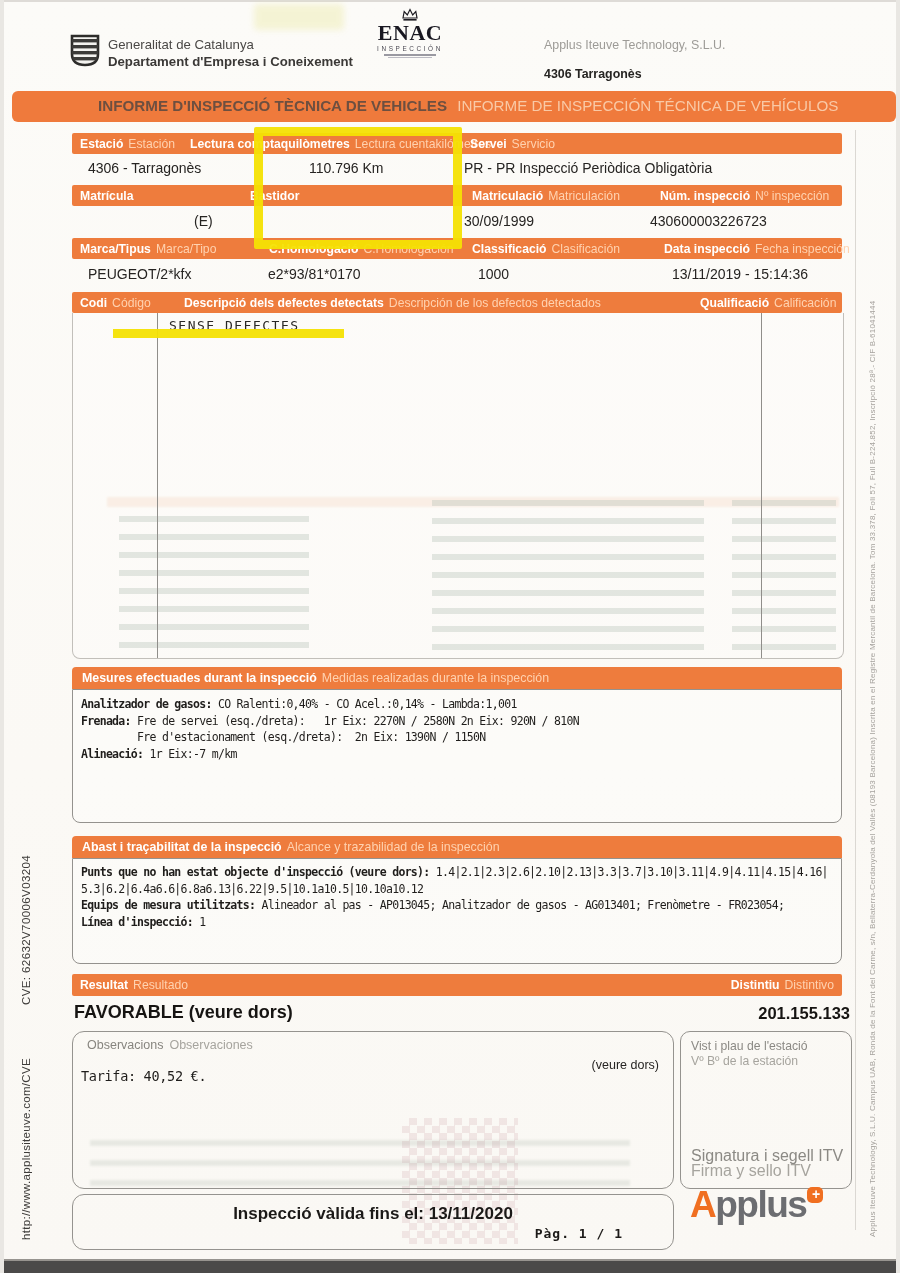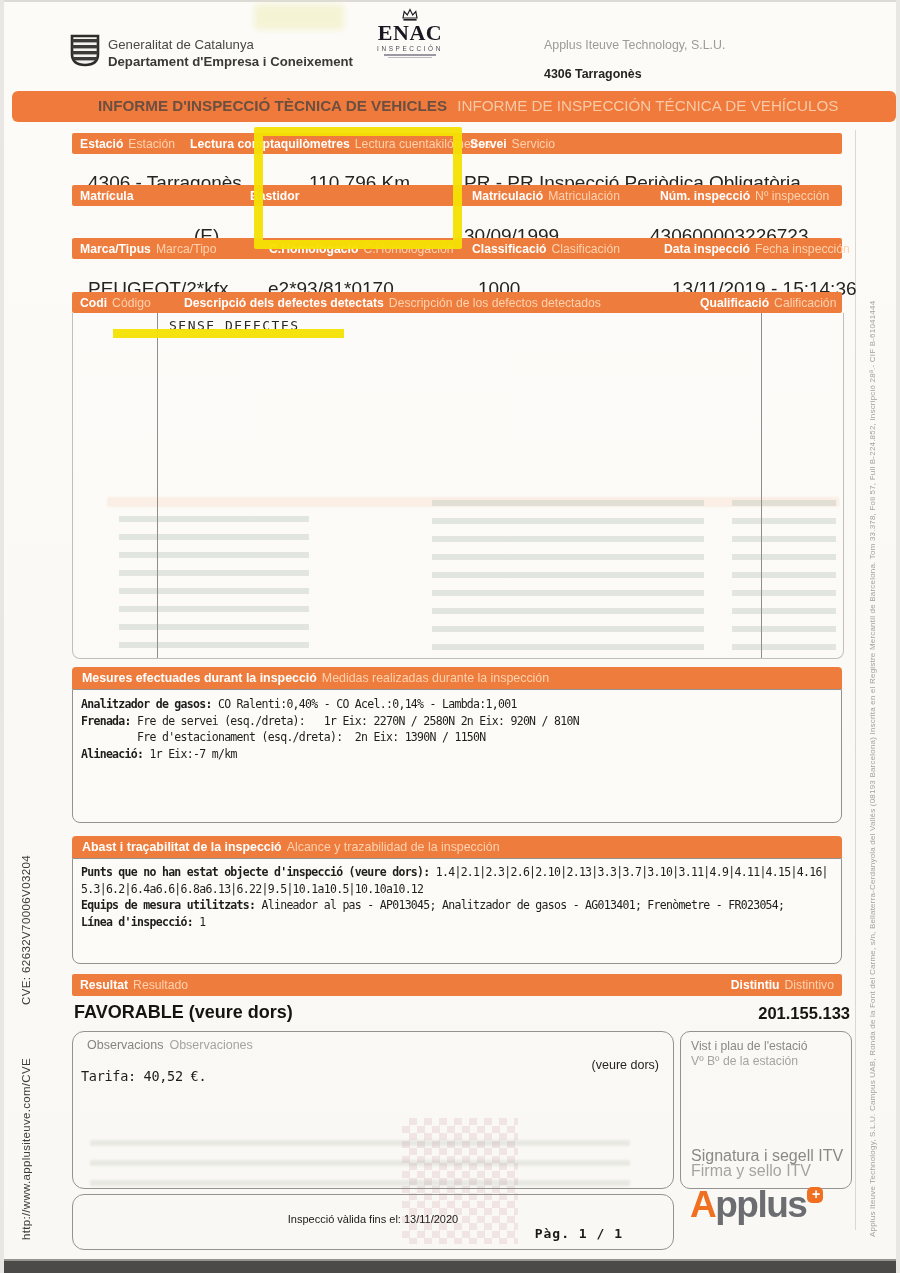--- a/index.html
+++ b/index.html
@@ -25,21 +25,21 @@
   
   .titlebar{left:8px;top:91px;width:884px;height:31px;background:#ef7a3c;border-radius:6px;}
   .titlebar .inner{position:absolute;left:86px;top:6px;font-size:15.2px;white-space:nowrap;}
   .titlebar .ca{font-weight:bold;color:#6d4f40;}
   .titlebar .es{color:#f9c9a6;margin-left:6px;}
   
   .obar{left:68px;width:770px;height:21px;background:#ee7c3d;border-radius:2px;}
   .obar .lab{position:absolute;top:3.5px;font-size:12.2px;white-space:nowrap;}
   .obar .ca{font-weight:bold;color:#ffffff;}
   .obar .es{color:#ffd2b0;margin-left:5px;}
-  .vrow .val{position:absolute;top:18px;font-size:19px;color:#262422;white-space:nowrap;}
+  .vrow .val{position:absolute;top:6px;font-size:14px;color:#262422;white-space:nowrap;}
   .vrow{left:68px;width:770px;height:28px;}
   
   .defects-body{left:68px;top:313px;width:770px;height:345px;border:1.2px solid #c2bfba;border-top:none;border-radius:0 0 8px 8px;background:rgba(255,255,255,.25);}
   .dcol{position:absolute;top:0;bottom:0;width:1px;background:#908e8a;}
   .sense{left:165px;top:318px;font-size:13px;letter-spacing:1.5px;color:#2a2826;}
   
   .hl-rect{left:250px;top:127px;width:190px;height:104px;border:9px solid #f4e103;opacity:.95;border-radius:2px;z-index:30;}
   .hl-line{left:109px;top:329px;width:231px;height:9px;background:#f4e103;opacity:.95;z-index:30;}
   
   .sect-bar{left:68px;width:770px;height:22px;background:#ee7c3d;border-radius:4px 4px 0 0;}
@@ -57,21 +57,21 @@
   .obs-lab .ca{color:#87857f;}
   .obs-lab .es{color:#a6a49e;margin-left:6px;}
   .veure{position:absolute;right:14px;top:26px;font-size:12.5px;color:#262422;}
   .tarifa{position:absolute;left:8px;top:36px;font-size:13.5px;letter-spacing:-.3px;color:#1f1d1b;}
   .vist-box{left:676px;top:1031px;width:170px;height:156px;border:1.5px solid #95938f;border-radius:10px;}
   .vist-box .t{position:absolute;left:10px;top:7px;font-size:12.2px;line-height:15px;color:#8b8984;}
   .vist-box .t .es2{color:#a6a49e;}
   .vist-box .s{position:absolute;left:10px;top:116px;font-size:16px;line-height:15px;color:#8b8984;}
   .vist-box .s .es2{color:#a6a49e;}
   .valid-box{left:68px;top:1194px;width:600px;height:54px;border:1.5px solid #95938f;border-radius:12px;}
-  .valid-text{position:absolute;left:0;right:0;top:18px;text-align:center;font-size:11px;font-weight:normal;color:#1b1917;}
+  .valid-text{position:absolute;left:0;right:0;top:9px;text-align:center;font-size:17px;font-weight:bold;color:#1b1917;}
   .valid-page{position:absolute;right:50px;top:31px;font-size:13px;font-weight:bold;letter-spacing:1px;color:#1b1917;font-family:"DejaVu Sans Mono",monospace;}
   
   .applus{left:686px;top:1186px;width:180px;}
   .applus .w1{font-size:37px;font-weight:bold;letter-spacing:-1.5px;color:#6c6d71;line-height:38px;}
   .applus .w1 .a{color:#f06f21;}
   .applus .plusbox{display:inline-block;width:16px;height:16px;border-radius:5px;background:#f06f21;color:#fff;font-size:14px;line-height:15px;font-weight:bold;text-align:center;vertical-align:18px;margin-left:1px;}
   .applus .w2{font-size:24px;font-weight:bold;color:#6c6d71;letter-spacing:.3px;margin:-4px 0 0 10px;}
   
   .vtext{position:absolute;transform:rotate(-90deg);transform-origin:0 0;white-space:nowrap;}
   .v-cve{left:16px;top:1005px;font-size:11.5px;color:#3e3c3a;letter-spacing:.4px;}

